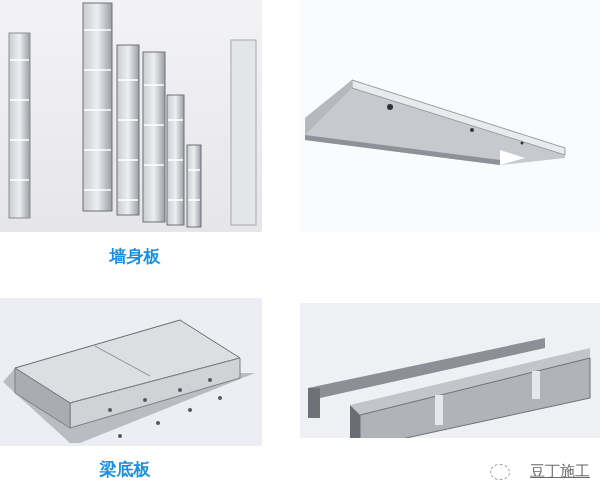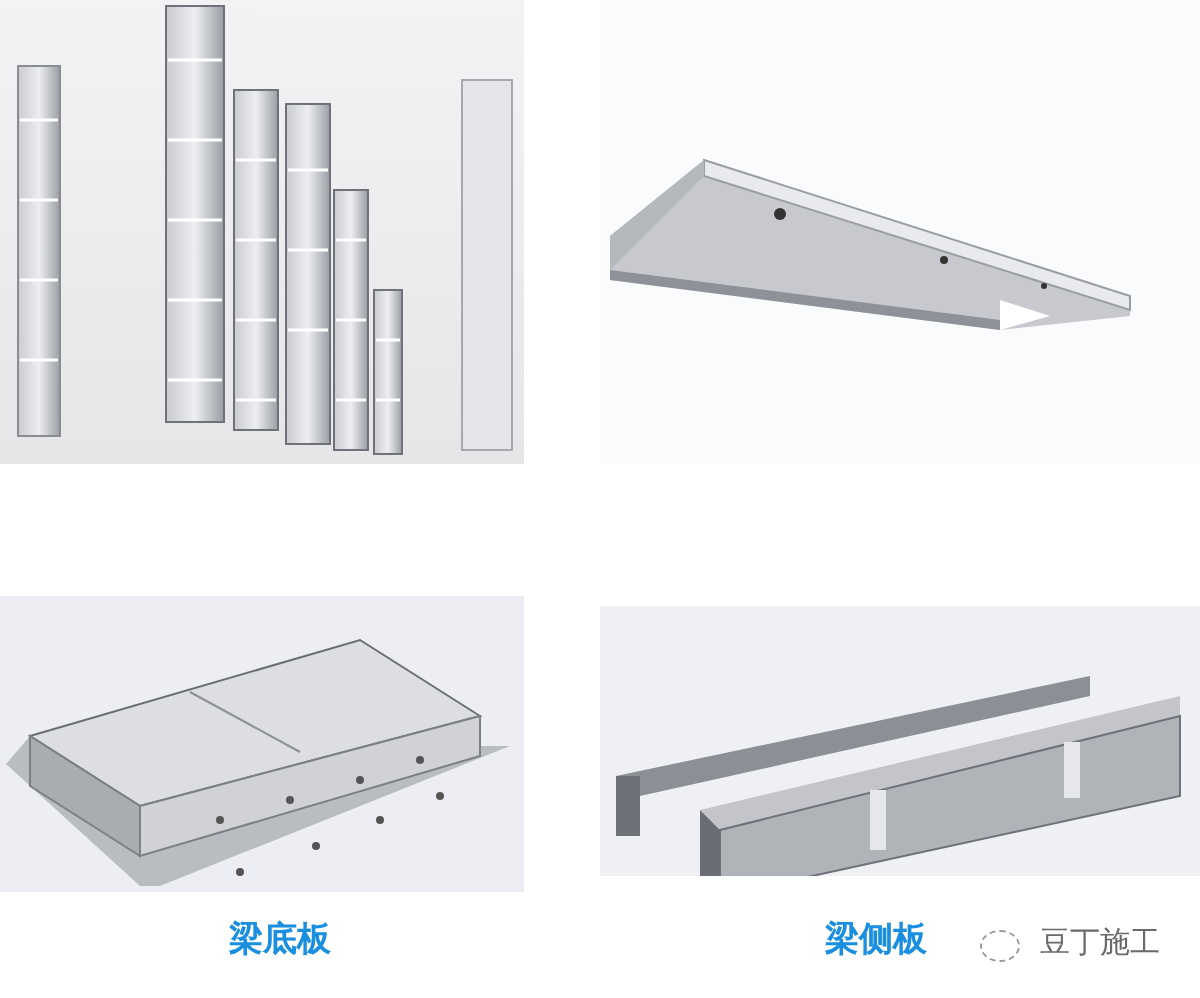--- a/index.html
+++ b/index.html
@@ -1,20 +1,20 @@
 <!DOCTYPE html>
 <html><head>
   <meta charset="utf-8">
   <style>
     html, body { margin:0; padding:0; }
     body { width:600px; height:499px; background:#ffffff; position:relative; overflow:hidden; font-family:"DejaVu Sans", sans-serif; }
     .panel { position:absolute; }
     .img { position:absolute; overflow:hidden; }
     .label { position:absolute; font-weight:bold; font-size:17px; color:#1a8fe0; letter-spacing:0px; text-align:center; }
-    .wm { position:absolute; font-size:15px; color:#6a6a6a; display:flex; align-items:flex-end; gap:10px; }
+    .wm { position:absolute; font-size:15px; color:#6a6a6a; display:flex; align-items:center; gap:20px;text-decoration:underline; }
   </style>
 </head>
 <body>
 
 <div class="panel" style="left:0;top:0;width:300px;height:280px;">
   <div class="img" style="left:0;top:0;width:262px;height:232px;background:linear-gradient(180deg,#f3f3f5,#e6e6e9);">
     <svg width="262" height="232">
       <defs>
         <linearGradient id="mg" x1="0" x2="1">
             <stop offset="0" stop-color="#c9cbd0"></stop>
@@ -47,20 +47,21 @@
           <line x1="144" y1="125" x2="164" y2="125"></line>
           <line x1="144" y1="165" x2="164" y2="165"></line>
         <line x1="168" y1="120" x2="183" y2="120"></line>
           <line x1="168" y1="160" x2="183" y2="160"></line>
           <line x1="168" y1="200" x2="183" y2="200"></line>
         <line x1="188" y1="170" x2="200" y2="170"></line>
           <line x1="188" y1="200" x2="200" y2="200"></line>
       </g>
     </svg>
   </div>
+  <div class="label" style="left:85px;top:245px;width:100px;">墙身板</div>
 </div>
 
 <div class="panel" style="left:300px;top:0;width:300px;height:280px;">
   <div class="img" style="left:0;top:0;width:300px;height:232px;background:#fafbfc;">
     <svg width="300" height="232">
       <polygon points="52,80 265,148 265,158 200,165 5,140 5,118" fill="#c7c9ce"></polygon>
       <polygon points="52,80 265,148 265,155 52,88" fill="#e9eaed" stroke="#9a9da3"></polygon>
       <polygon points="5,118 52,80 52,88 5,135" fill="#b5b8bd"></polygon>
       <polygon points="5,135 200,160 200,165 5,140" fill="#8e9197"></polygon>
       <polygon points="200,150 225,158 200,165" fill="#ffffff"></polygon>
@@ -84,33 +85,32 @@
           <circle cx="145" cy="102" r="2"></circle>
           <circle cx="180" cy="92" r="2"></circle>
           <circle cx="210" cy="82" r="2"></circle>
           <circle cx="120" cy="138" r="2"></circle>
           <circle cx="158" cy="125" r="2"></circle>
           <circle cx="190" cy="112" r="2"></circle>
           <circle cx="220" cy="100" r="2"></circle>
         </g>
     </svg>
   </div>
-  <div class="label" style="left:90px;top:178px;width:100px;">梁底板</div>
+  <div class="label" style="left:75px;top:178px;width:100px;">梁底板</div>
 </div>
 
 <div class="panel" style="left:300px;top:280px;width:300px;height:219px;">
   <div class="img" style="left:0;top:23px;width:300px;height:135px;background:#eef0f4;">
     <svg width="300" height="135">
       <polygon points="8,85 245,35 245,45 20,95" fill="#8c8f95"></polygon>
       <polygon points="8,85 20,85 20,115 8,115" fill="#6e7177"></polygon>
       <polygon points="50,102 290,45 290,55 60,112" fill="#c3c5ca"></polygon>
       <polygon points="60,112 290,55 290,95 60,145" fill="#b0b3b8" stroke="#6e7177"></polygon>
       <polygon points="50,102 60,112 60,145 50,135" fill="#6a6d73"></polygon>
       <rect x="135" y="92" width="8" height="30" fill="#e6e7ea"></rect>
       <rect x="232" y="68" width="8" height="28" fill="#e6e7ea"></rect>
     </svg>
   </div>
-  <div class="label" style="left:88px;top:178px;width:100px;">梁侧板</div>
   <div class="wm" style="left:190px;top:182px;">
     <span style="display:inline-block;width:18px;height:14px;border:1px dashed #9a9a9a;border-radius:50%;"></span>
     <span>豆丁施工</span>
   </div>
 </div>
 
 </body></html>

